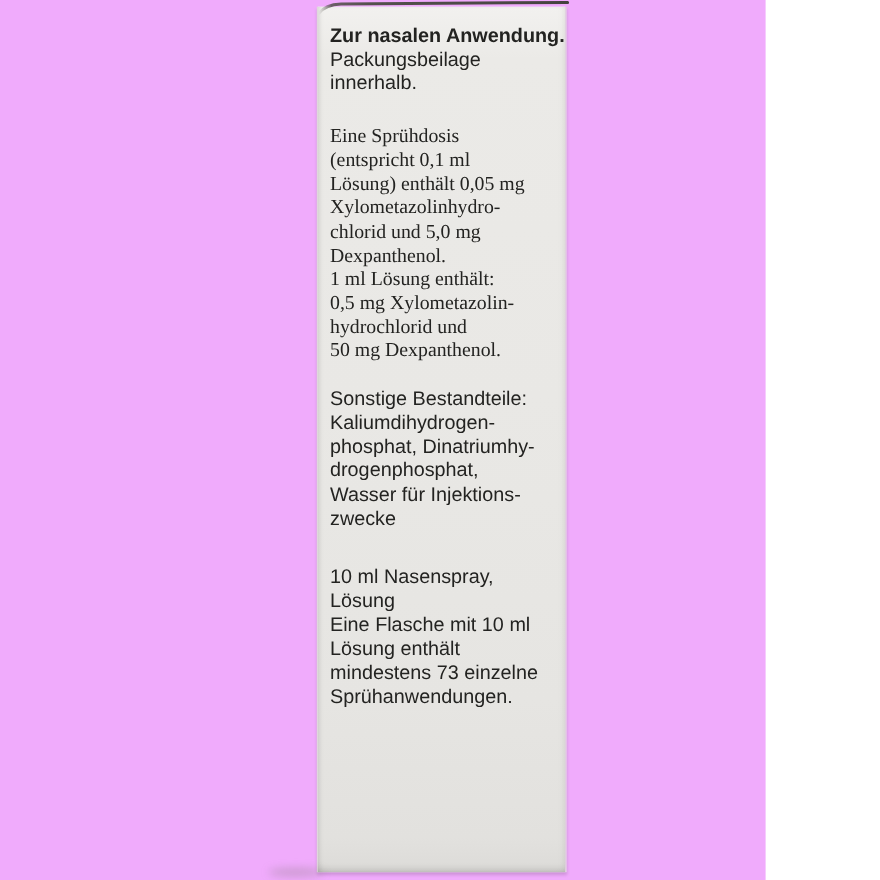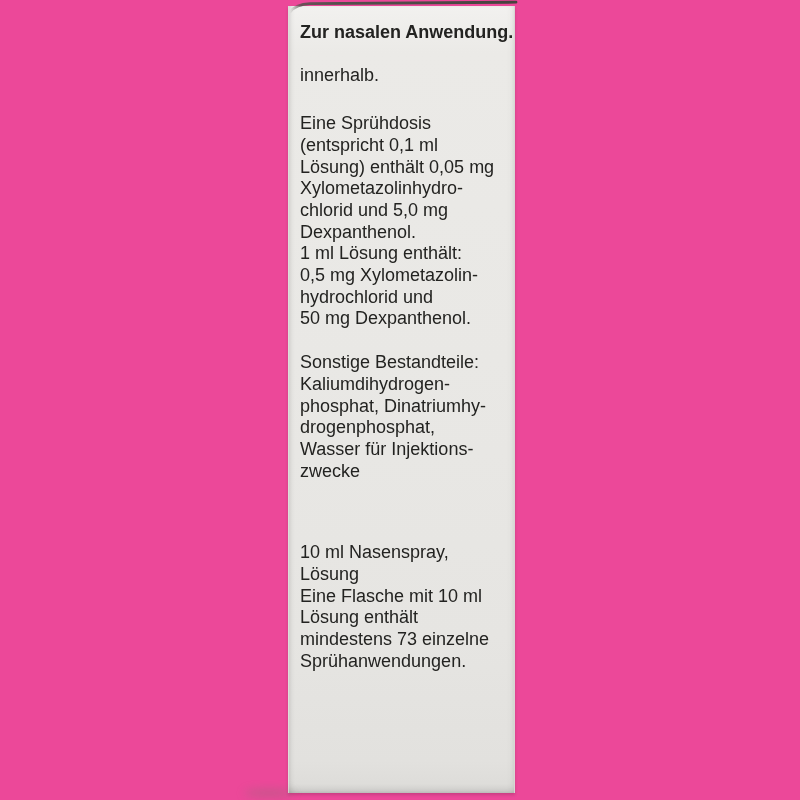--- a/index.html
+++ b/index.html
@@ -1,20 +1,20 @@
 <!DOCTYPE html>
 <html><head>
 <meta charset="utf-8">
 <style>
   html,body { margin:0; padding:0; }
   body { font-family:"Liberation Sans", sans-serif; background:#ffffff; }
 
   .stage {
-    position:relative; width:800px; height:800px;
-    background:#ec4899; overflow:hidden;
+    position:relative; width:696px; height:800px;
+    background:#f0abfc; overflow:hidden;
   }
 
   
   .box-face {
     position:absolute; left:288px; top:6px; width:225px; height:787px;
     background:linear-gradient(180deg,
       #f2f1ef 0%, #ebeae7 6%, #e9e8e5 45%, #e6e5e2 80%, #e2e1de 96%, #dcdbd8 100%);
     border-left:1px solid #dedcd9;
     border-right:1px solid #d8d6d3;
     box-shadow:
@@ -36,24 +36,24 @@
   
   .panel-text {
     position:absolute; left:300px; top:22px; width:208px;
     font-size:18px; line-height:21.7px; color:#232321;
     letter-spacing:0;
   }
   .panel-text p { margin:0; }
   .panel-text .line { white-space:nowrap; }
   .panel-text .line.bold { font-weight:700; }
 
-  p[data-name="paragraph-dose"]        { margin-top:26px; }
+  p[data-name="paragraph-dose"]        { margin-top:26px;font-family:Liberation Serif, serif; }
   p[data-name="paragraph-excipients"]  { margin-top:22px; }
   p[data-name="paragraph-shelf-life"]  { margin-top:19px; }
-  p[data-name="paragraph-volume"]      { margin-top:60px; }
+  p[data-name="paragraph-volume"]      { margin-top:32px; }
 </style>
 </head>
 <body>
 
 <div class="stage" data-name="product-photo">
 
   <div class="box-face" data-name="carton-face"></div>
 
   <svg class="top-edge-svg" width="232" height="16" viewBox="0 0 232 16" data-name="carton-top-edge" aria-hidden="true">
     <defs>
@@ -63,19 +63,19 @@
         <stop offset="0.2" stop-color="#53514c" stop-opacity="1"></stop>
         <stop offset="1" stop-color="#45433f" stop-opacity="1"></stop>
       </linearGradient>
     </defs>
     <path d="M 4 12 C 8 6.5 14 4 24 3.6 L 230 2.2" fill="none" stroke="url(#edgeGrad)" stroke-width="2.8" stroke-linecap="round"></path>
   </svg>
 
   <div class="shadow-bottom-left" data-name="carton-drop-shadow"></div>
 
   <div class="panel-text" data-name="carton-printed-text">
-      <p data-name="paragraph-usage"><span class="line bold" data-name="text-line">Zur nasalen Anwendung.</span><br><br><span class="line" data-name="text-line">innerhalb.</span><br></p>
+      <p data-name="paragraph-usage"><span class="line bold" data-name="text-line">Zur nasalen Anwendung.</span><br><span class="line" data-name="text-line">Packungsbeilage</span><br><span class="line" data-name="text-line">innerhalb.</span><br></p>
       <p data-name="paragraph-dose"><span class="line" data-name="text-line">Eine Sprühdosis</span><br><span class="line" data-name="text-line">(entspricht 0,1 ml</span><br><span class="line" data-name="text-line">Lösung) enthält 0,05 mg</span><br><span class="line" data-name="text-line">Xylometazolinhydro-</span><br><span class="line" data-name="text-line">chlorid und 5,0 mg</span><br><span class="line" data-name="text-line">Dexpanthenol.</span><br><span class="line" data-name="text-line">1 ml Lösung enthält:</span><br><span class="line" data-name="text-line">0,5 mg Xylometazolin-</span><br><span class="line" data-name="text-line">hydrochlorid und</span><br><span class="line" data-name="text-line">50 mg Dexpanthenol.</span><br></p>
       <p data-name="paragraph-excipients"><span class="line" data-name="text-line">Sonstige Bestandteile:</span><br><span class="line" data-name="text-line">Kaliumdihydrogen-</span><br><span class="line" data-name="text-line">phosphat, Dinatriumhy-</span><br><span class="line" data-name="text-line">drogenphosphat,</span><br><span class="line" data-name="text-line">Wasser für Injektions-</span><br><span class="line" data-name="text-line">zwecke</span><br></p>
       <p data-name="paragraph-volume"><span class="line" data-name="text-line">10 ml Nasenspray,</span><br><span class="line" data-name="text-line">Lösung</span><br><span class="line" data-name="text-line">Eine Flasche mit 10 ml</span><br><span class="line" data-name="text-line">Lösung enthält</span><br><span class="line" data-name="text-line">mindestens 73 einzelne</span><br><span class="line" data-name="text-line">Sprühanwendungen.</span><br></p>
     </div>
 
 </div>
 
 </body></html>

